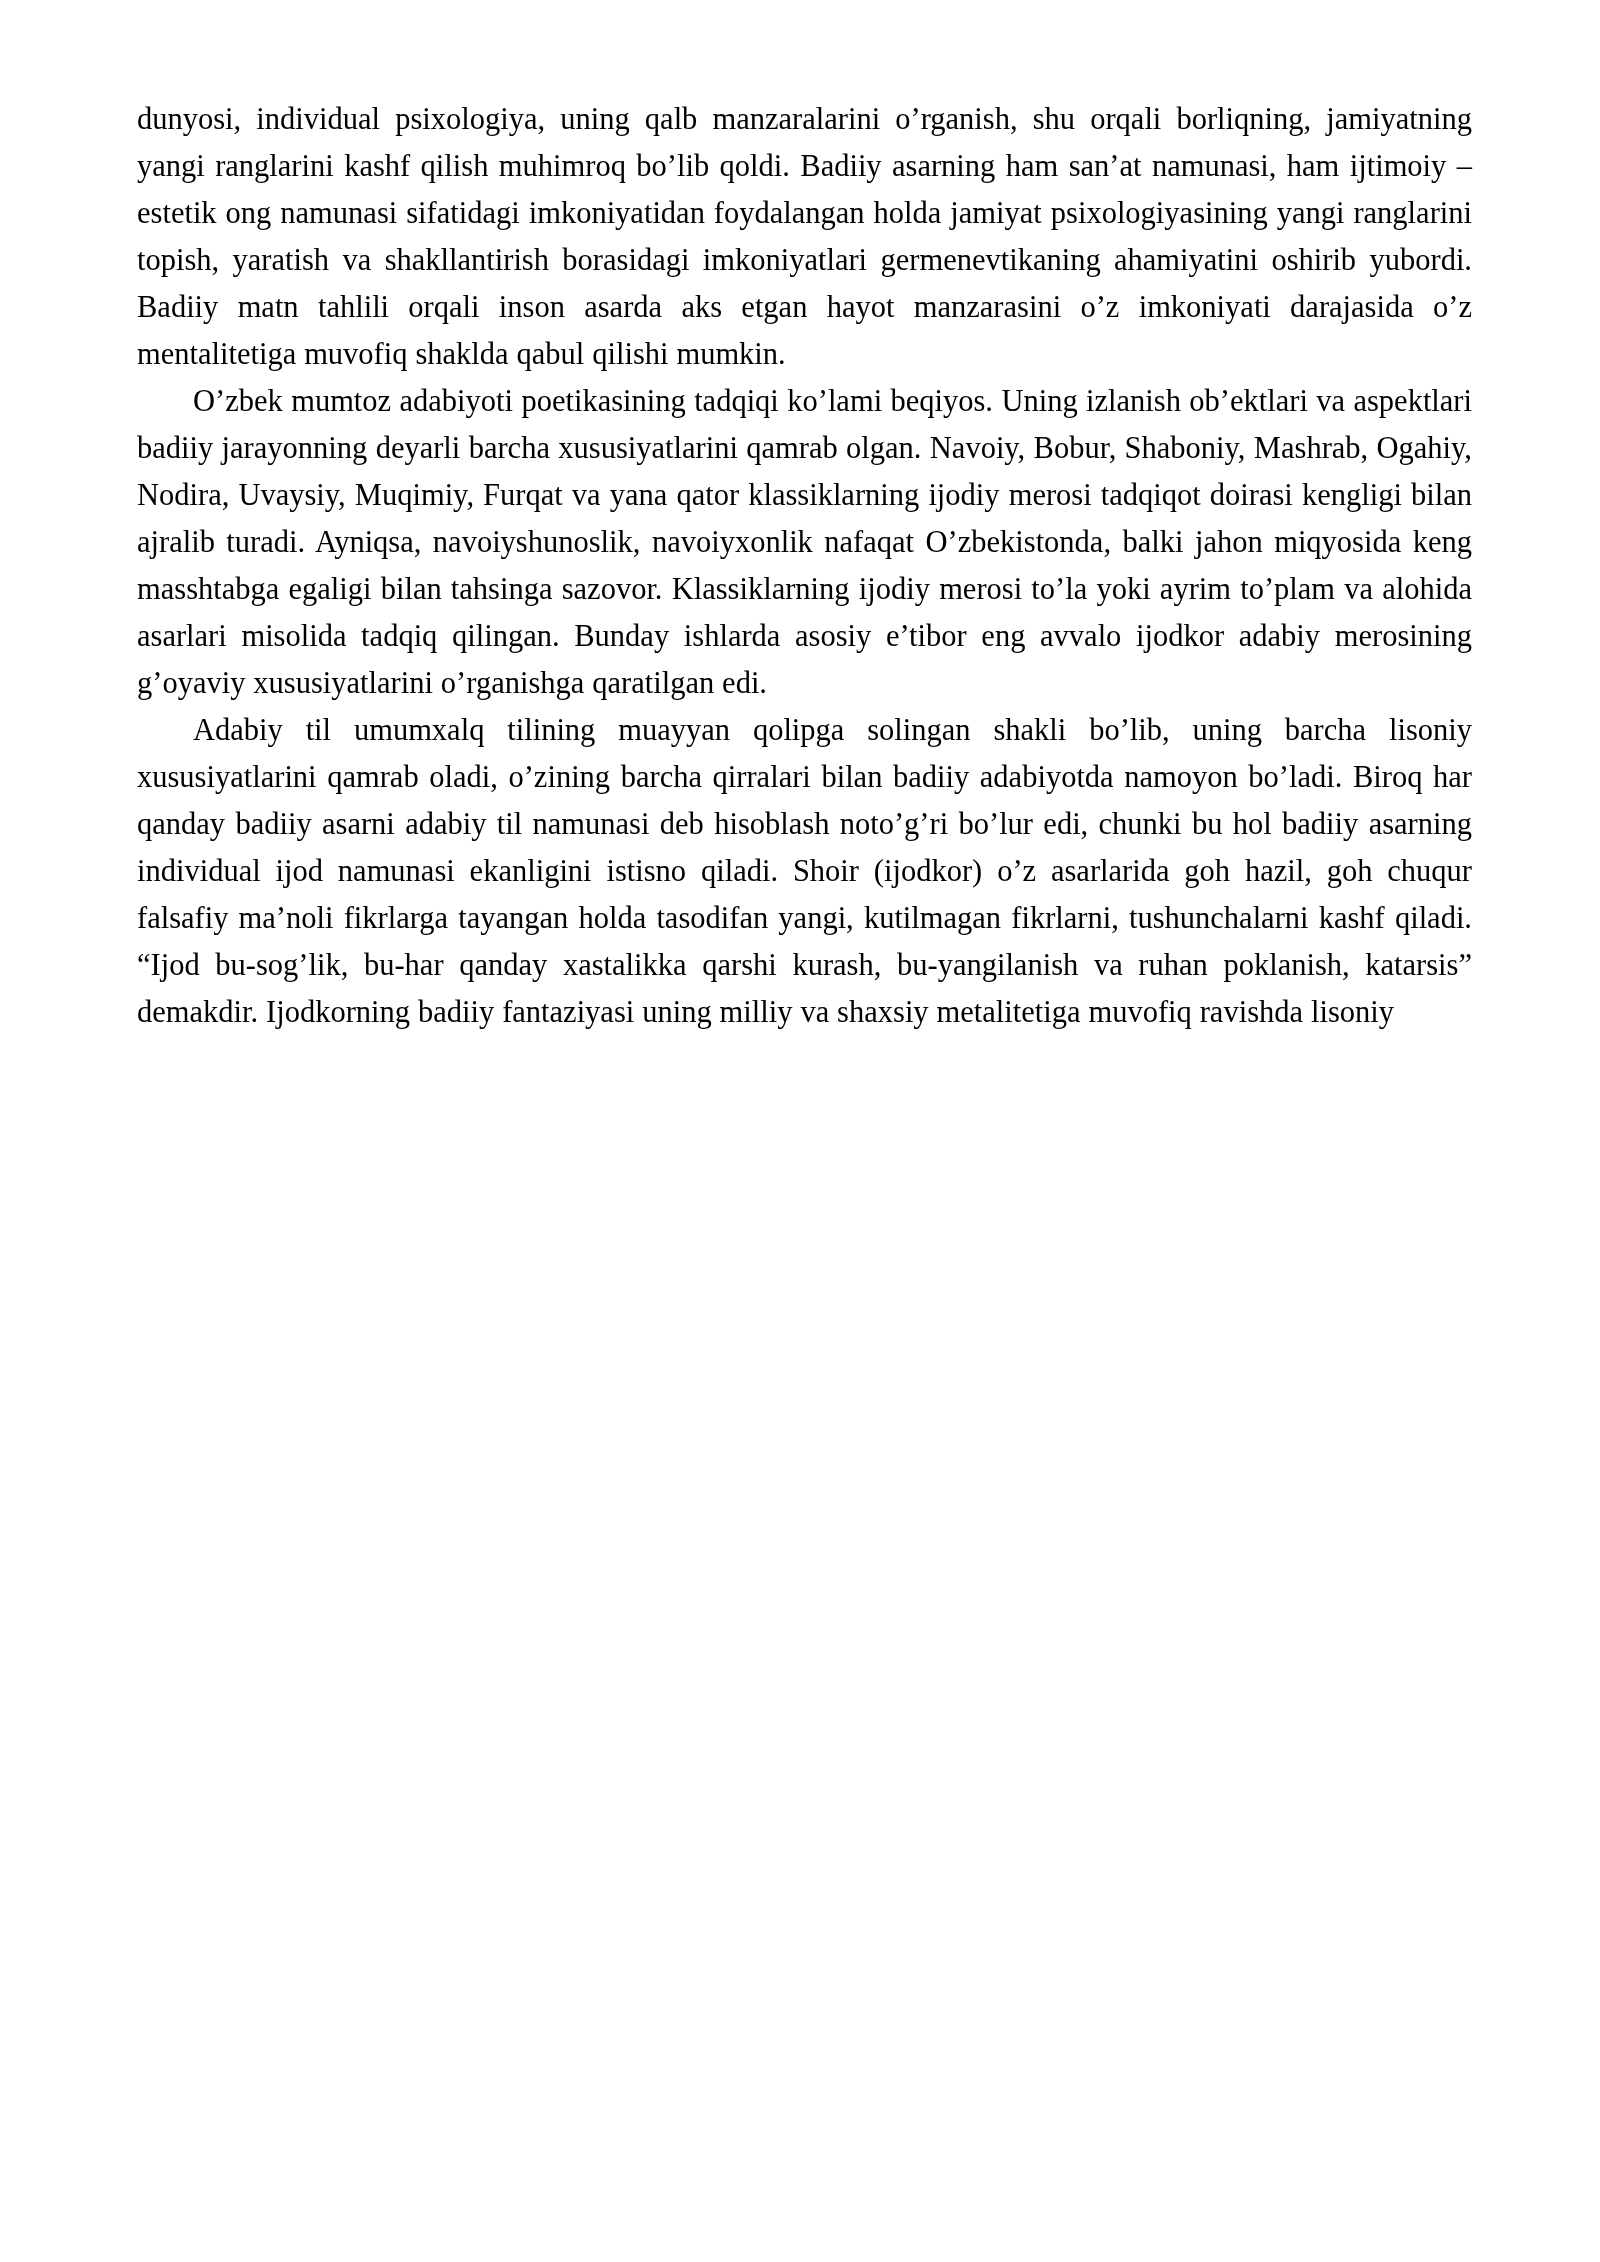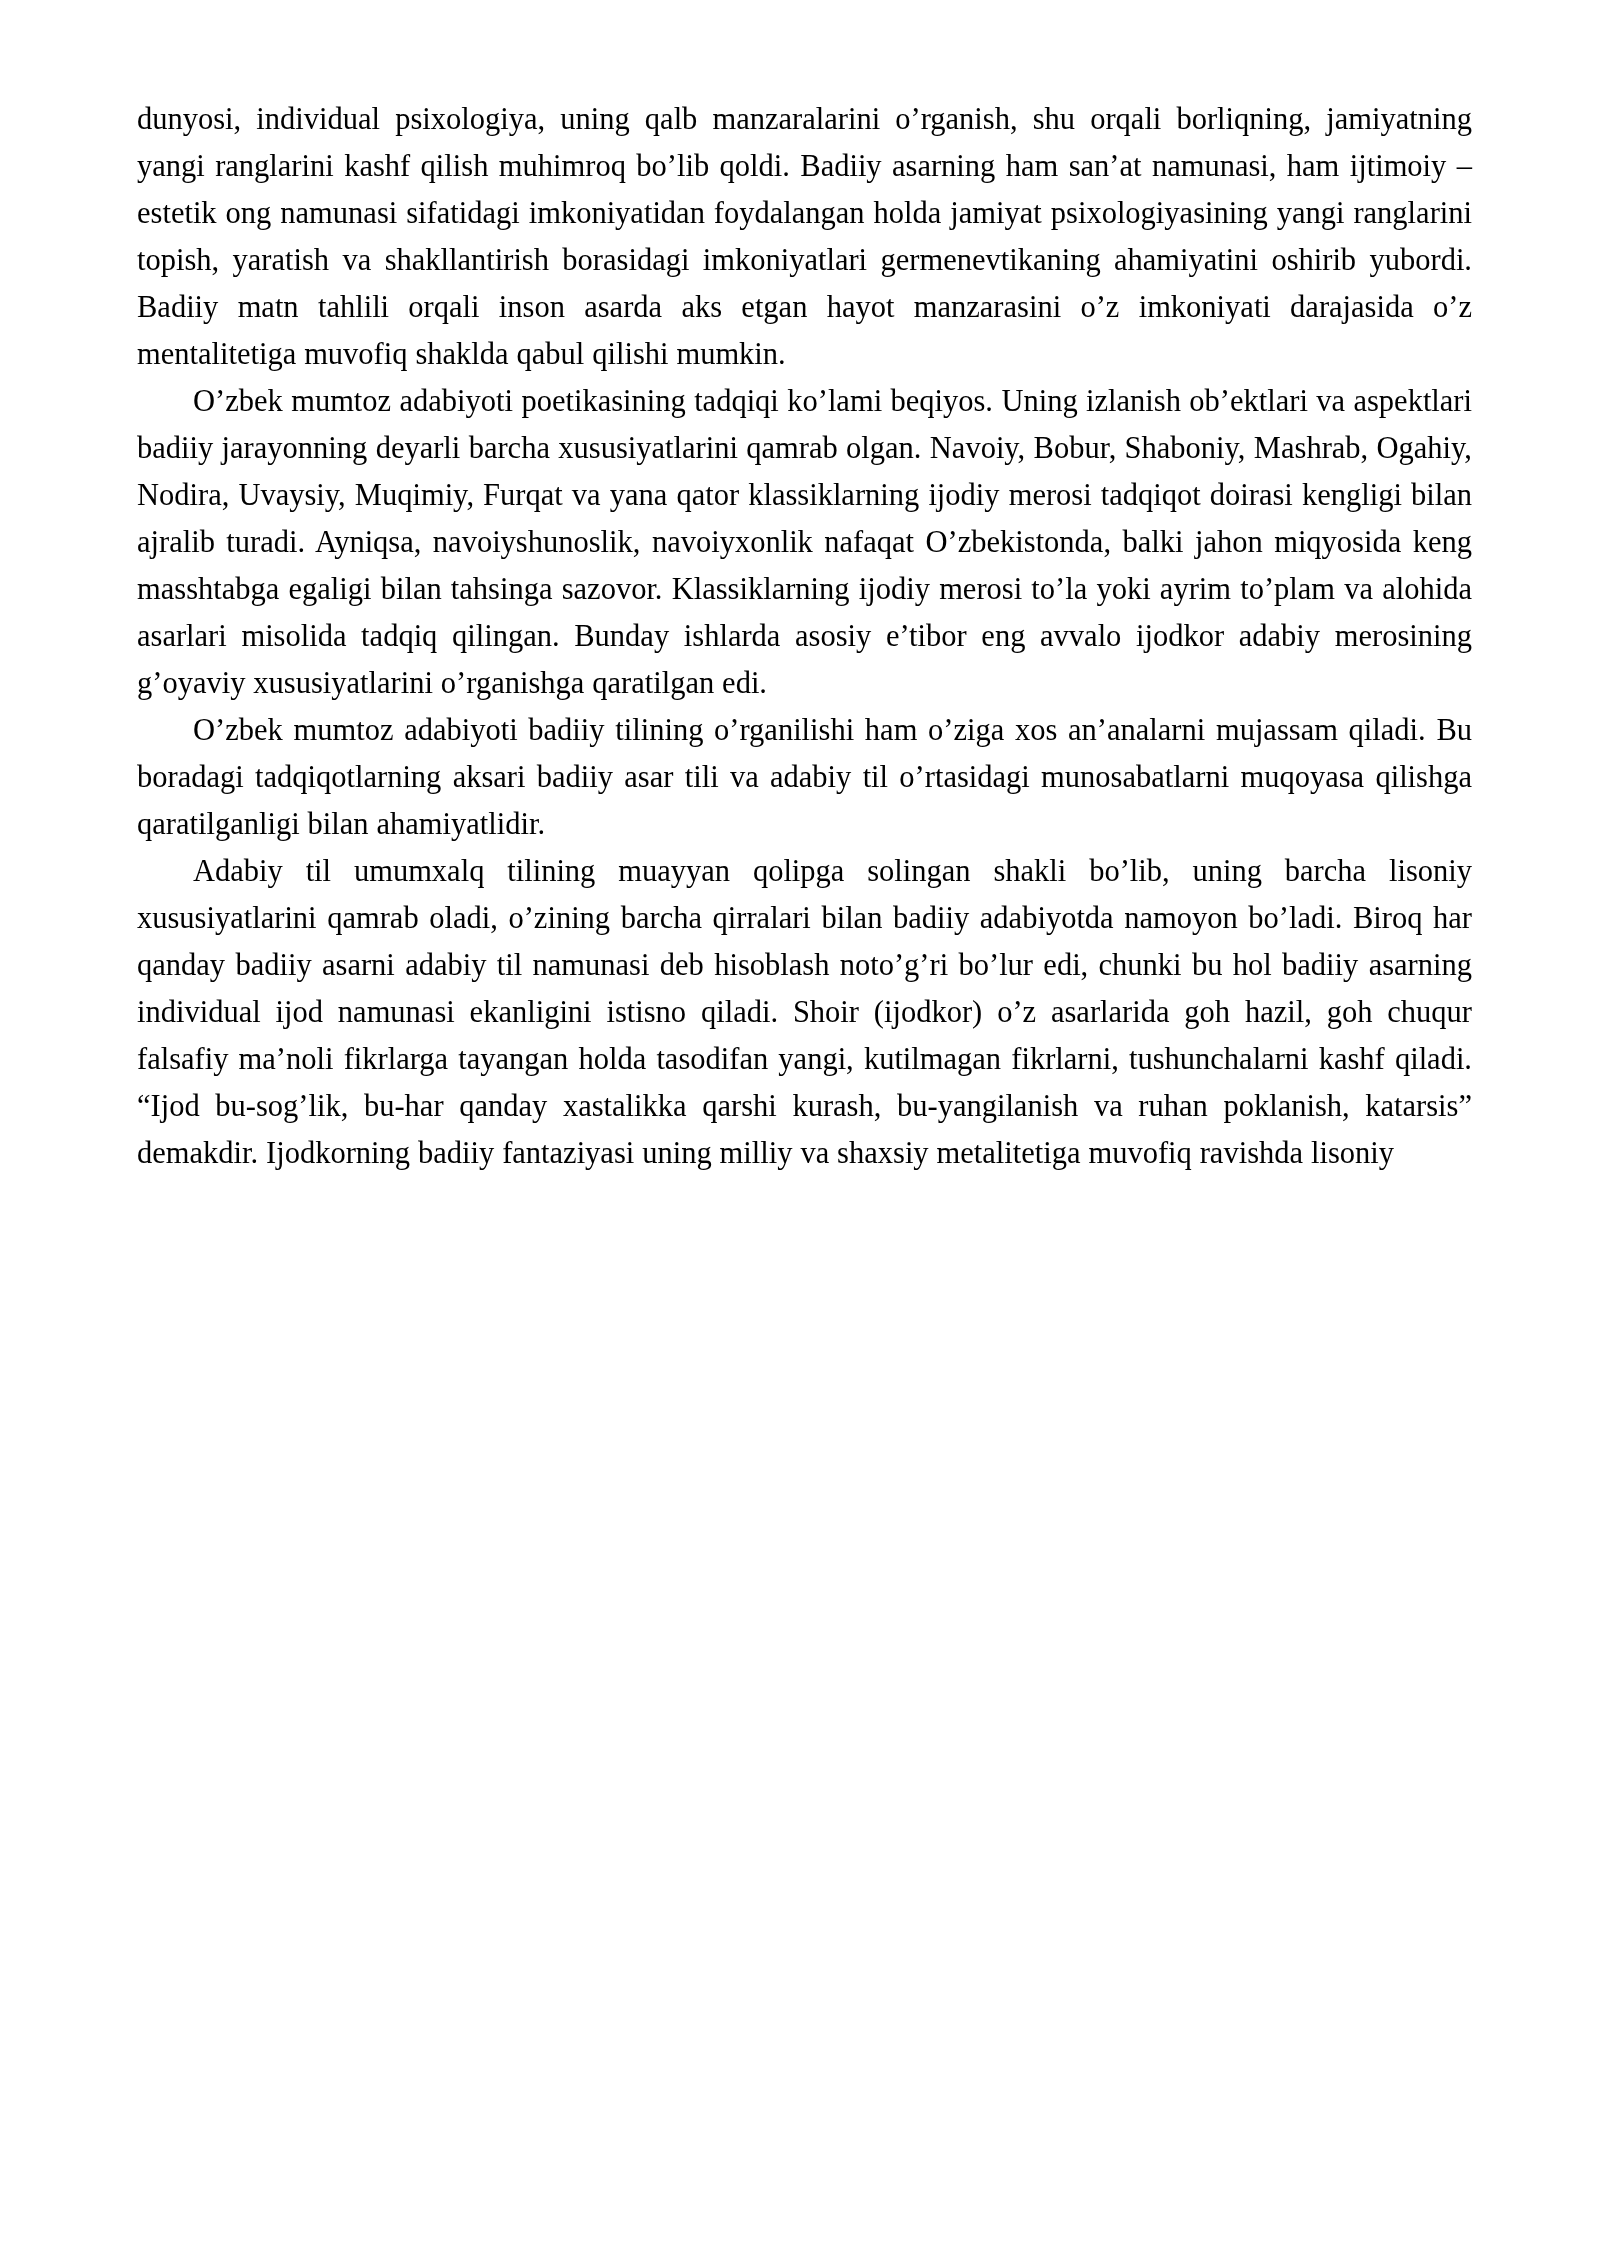--- a/index.html
+++ b/index.html
@@ -42,16 +42,15 @@
   }
   
 </style>
 </head>
 <body>
 
 <div class="page">
   <div class="text-body">
     <p class="para no-indent">dunyosi, individual psixologiya, uning qalb manzaralarini o’rganish, shu orqali borliqning, jamiyatning yangi ranglarini kashf qilish muhimroq bo’lib qoldi. Badiiy asarning ham san’at namunasi, ham ijtimoiy – estetik ong namunasi sifatidagi imkoniyatidan foydalangan holda jamiyat psixologiyasining yangi ranglarini topish, yaratish va shakllantirish borasidagi imkoniyatlari germenevtikaning ahamiyatini oshirib yubordi. Badiiy matn tahlili orqali inson asarda aks etgan hayot manzarasini o’z imkoniyati darajasida o’z mentalitetiga muvofiq shaklda qabul qilishi mumkin.</p>
     <p class="para">O’zbek mumtoz adabiyoti poetikasining tadqiqi ko’lami beqiyos. Uning izlanish ob’ektlari va aspektlari badiiy jarayonning deyarli barcha xususiyatlarini qamrab olgan. Navoiy, Bobur, Shaboniy, Mashrab, Ogahiy, Nodira, Uvaysiy, Muqimiy, Furqat va yana qator klassiklarning ijodiy merosi tadqiqot doirasi kengligi bilan ajralib turadi. Ayniqsa, navoiyshunoslik, navoiyxonlik nafaqat O’zbekistonda, balki jahon miqyosida keng masshtabga egaligi bilan tahsinga sazovor. Klassiklarning ijodiy merosi to’la yoki ayrim to’plam va alohida asarlari misolida tadqiq qilingan. Bunday ishlarda asosiy e’tibor eng avvalo ijodkor adabiy merosining g’oyaviy xususiyatlarini o’rganishga qaratilgan edi.</p>
-    <p class="para">O’zbek mumtoz adabiyoti badiiy tilining o’rganilishi ham o’ziga xos an’analarni mujassam qiladi. Bu boradagi tadqiqotlarning aksari badiiy asar tili va adabiy til o’rtasidagi munosabatlarni muqoyasa qilishga qaratilganligi bilan ahamiyatlidir.</p>
     <p class="para">Adabiy til umumxalq tilining muayyan qolipga solingan shakli bo’lib, uning barcha lisoniy xususiyatlarini qamrab oladi, o’zining barcha qirralari bilan badiiy adabiyotda namoyon bo’ladi. Biroq har qanday badiiy asarni adabiy til namunasi deb hisoblash noto’g’ri bo’lur edi, chunki bu hol badiiy asarning individual ijod namunasi ekanligini istisno qiladi. Shoir (ijodkor) o’z asarlarida goh hazil, goh chuqur falsafiy ma’noli fikrlarga tayangan holda tasodifan yangi, kutilmagan fikrlarni, tushunchalarni kashf qiladi. “Ijod bu-sog’lik, bu-har qanday xastalikka qarshi kurash, bu-yangilanish va ruhan poklanish, katarsis” demakdir. Ijodkorning badiiy fantaziyasi uning milliy va shaxsiy metalitetiga muvofiq ravishda lisoniy</p>
   </div>
 </div>
 
 </body></html>

